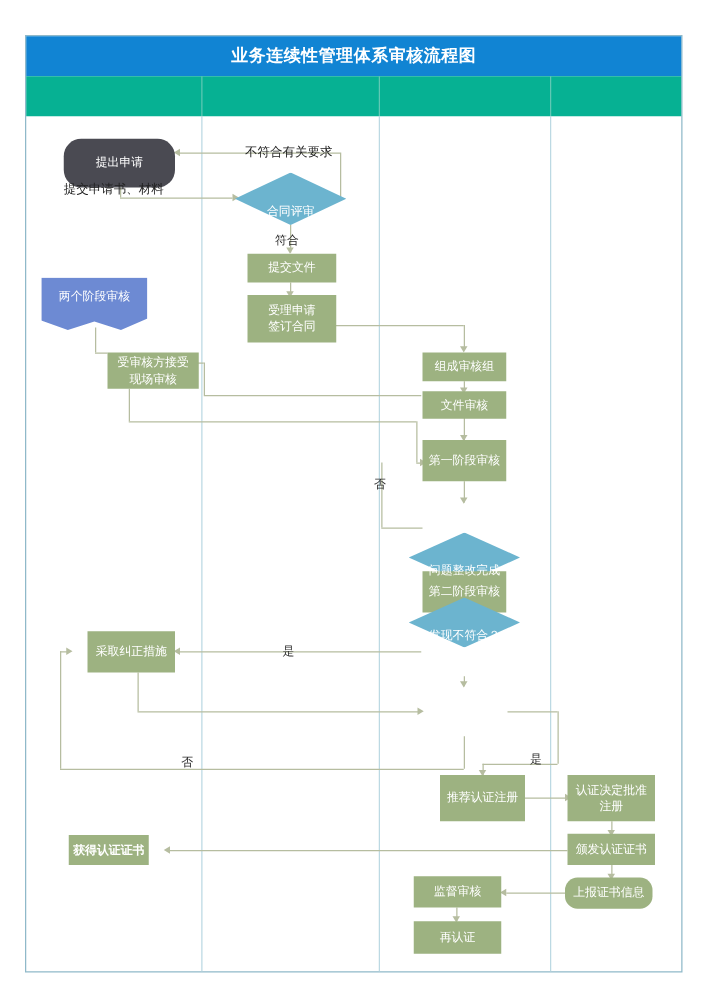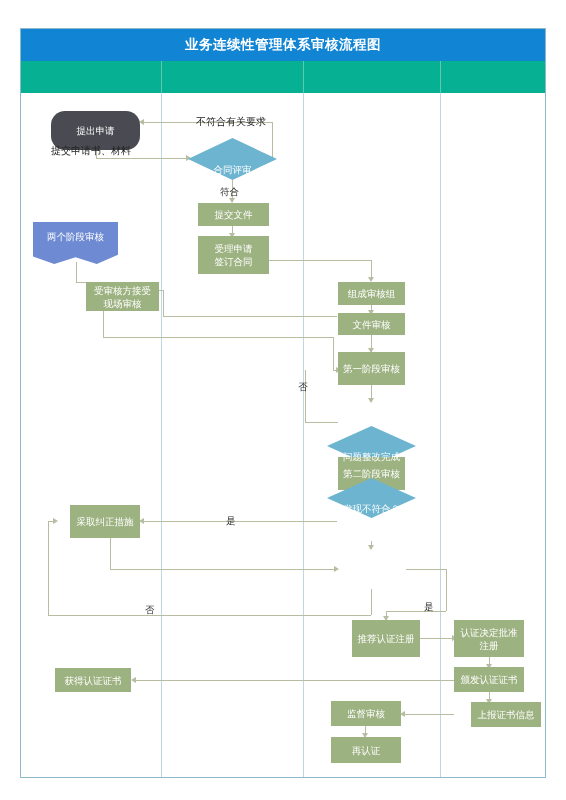--- a/index.html
+++ b/index.html
@@ -209,23 +209,23 @@
 
   <div class="node proc" style="left:352px;top:620px;width:68px;height:37px;text-align:center;">推荐认证注册</div>
 
   <div class="node proc" style="left:454px;top:620px;width:70px;height:37px;flex-direction:column;">
     <div>认证决定批准</div>
     <div>注册</div>
   </div>
 
   <div class="node proc" style="left:454px;top:667px;width:70px;height:25px;">颁发认证证书</div>
 
-  <div class="node proc" style="left:471px;top:702px;width:70px;height:25px;">上报证书信息</div>
-
-  <div class="node proc" style="left:55px;top:668px;width:76px;height:24px;">获得认证证书</div>
+  <div class="node proc" style="left:452px;top:702px;width:70px;height:25px;border-radius:10px;">上报证书信息</div>
+
+  <div class="node proc" style="left:55px;top:668px;width:64px;height:24px;font-weight:bold;">获得认证证书</div>
 
   <div class="node proc" style="left:331px;top:701px;width:70px;height:25px;">监督审核</div>
 
   <div class="node proc" style="left:331px;top:737px;width:70px;height:26px;">再认证</div>
 
   <div class="sideText" style="left:196px;top:115px;">不符合有关要求</div>
 
   <div class="sideText" style="left:51px;top:144px;">提交申请书、材料</div>
 
   <div class="elabel" style="left:220px;top:186px;">符合</div>

